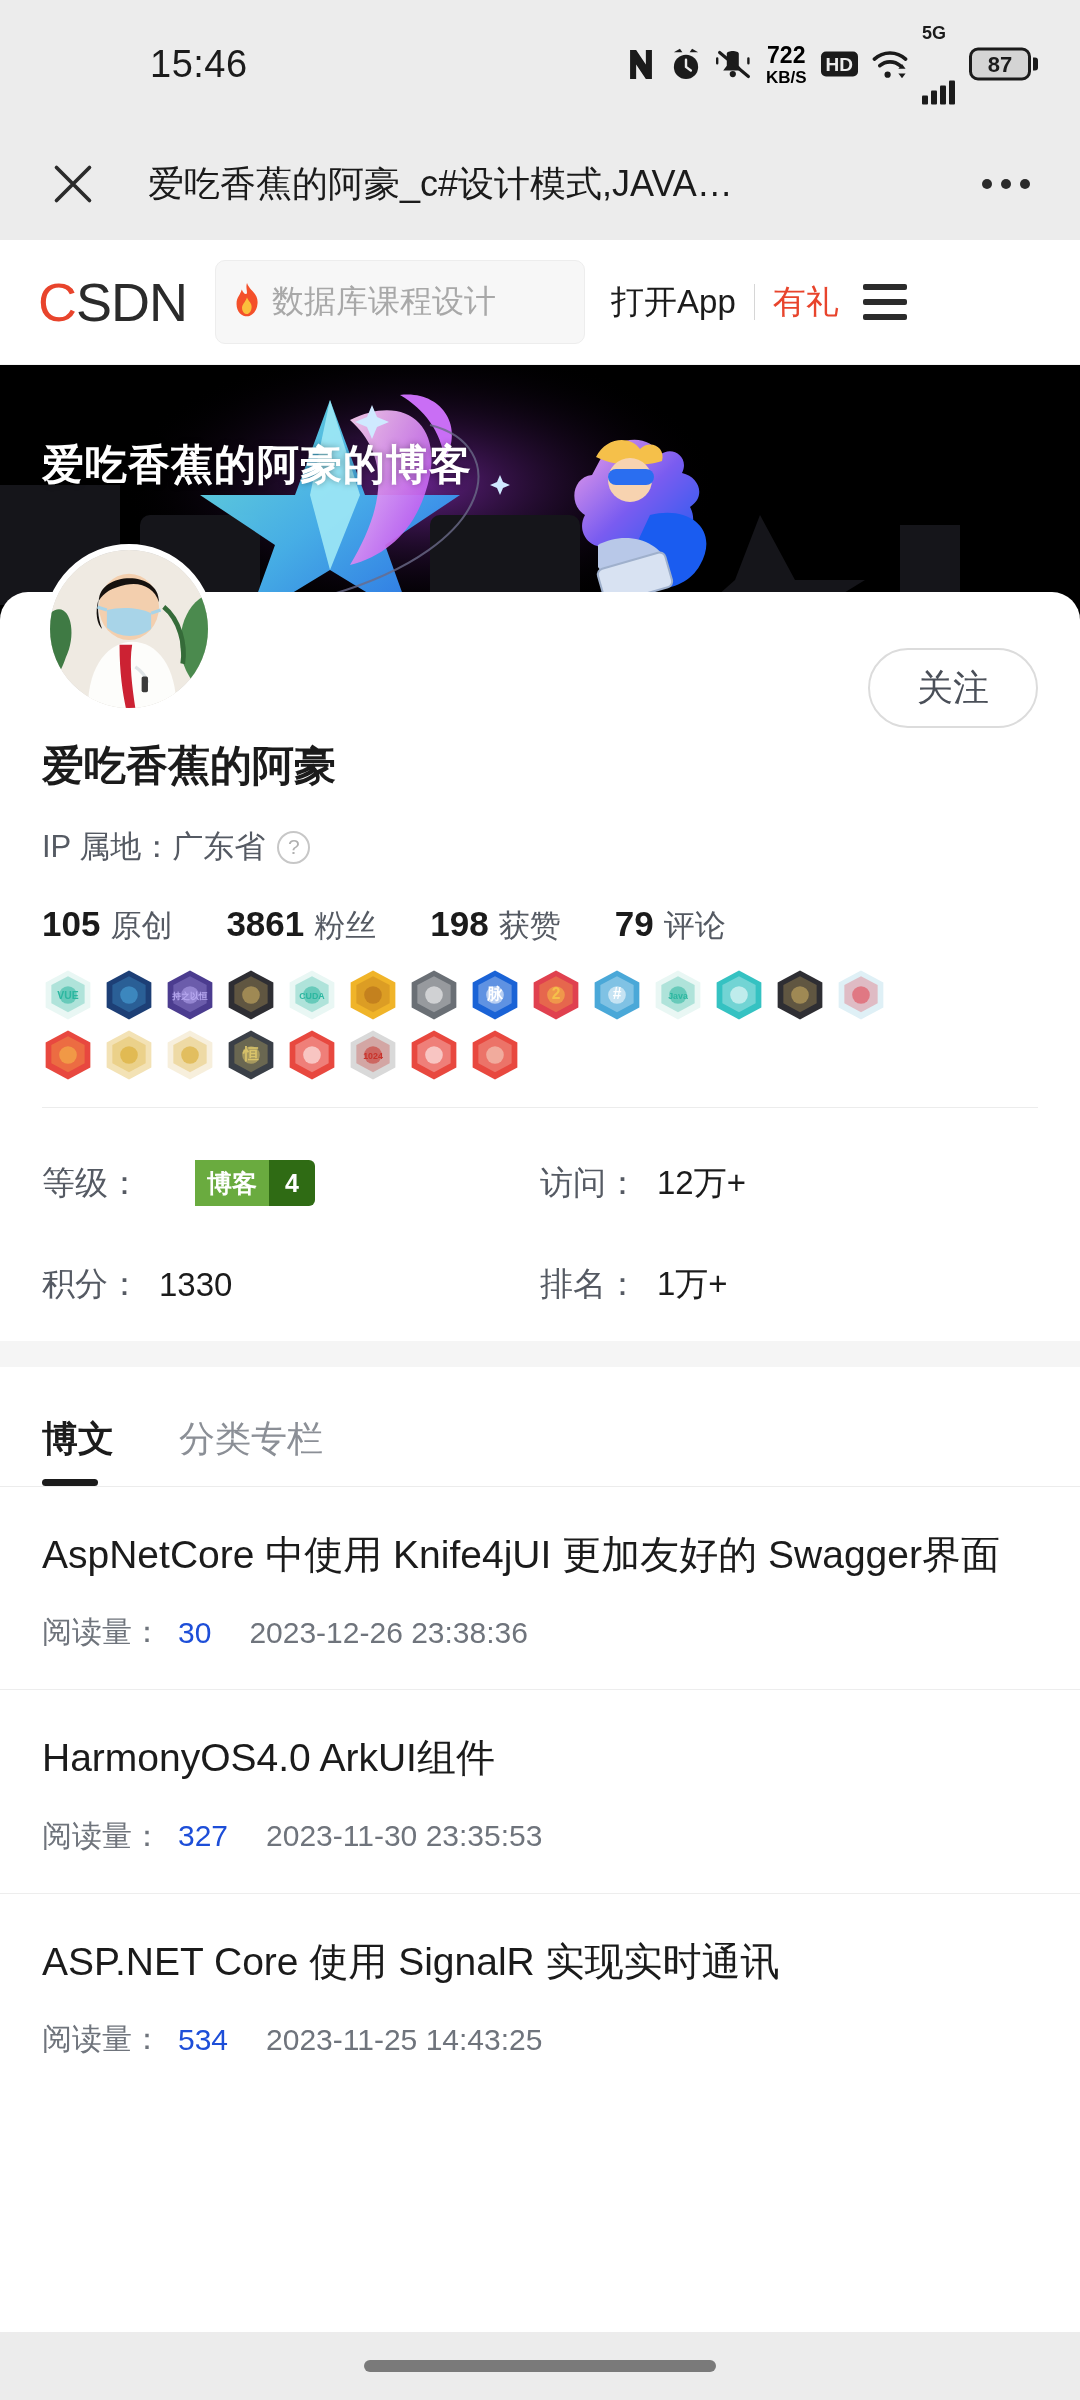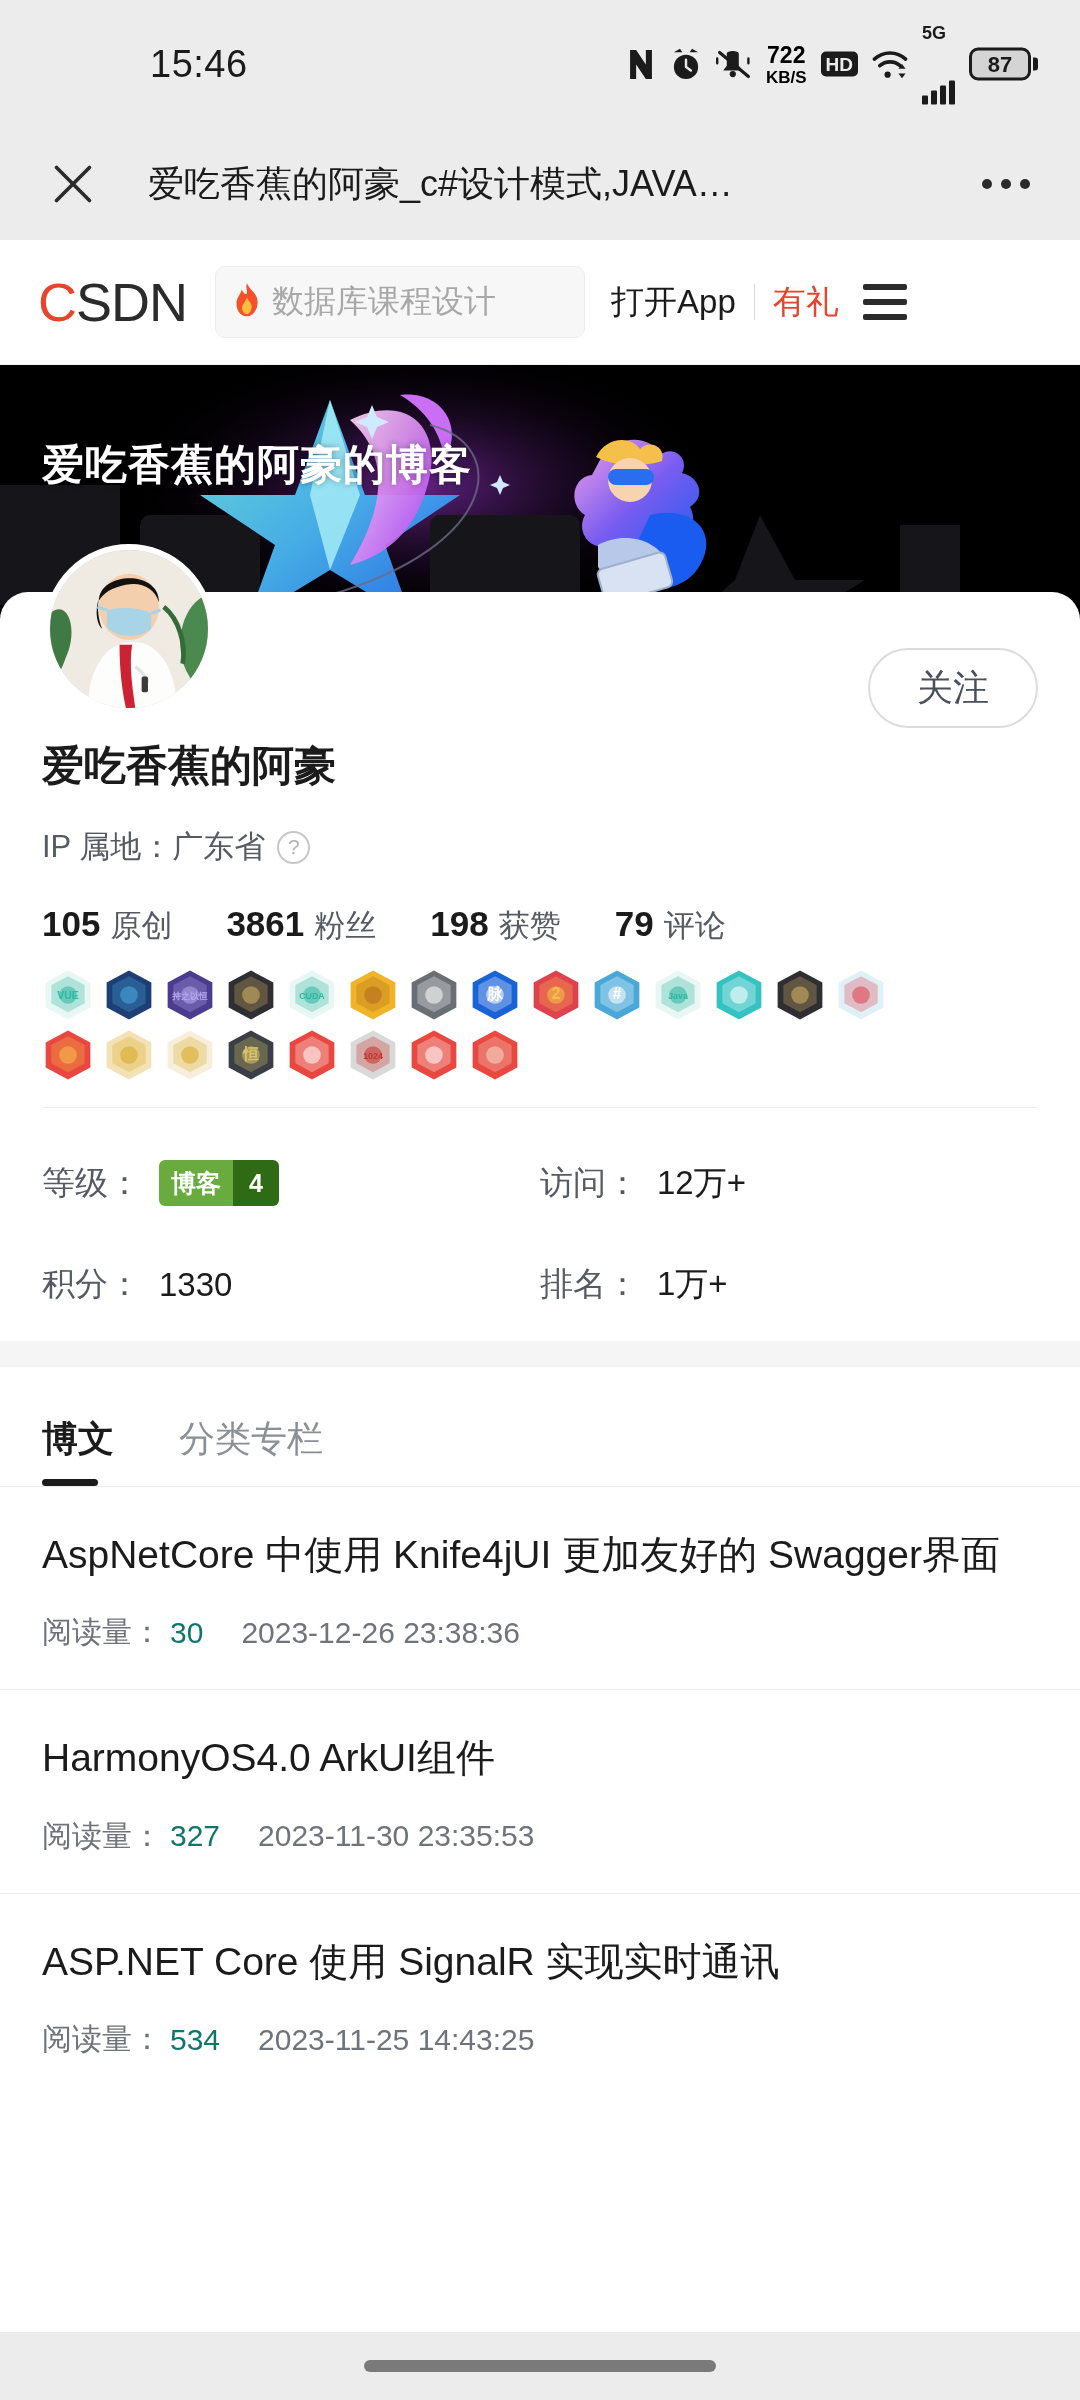--- a/index.html
+++ b/index.html
@@ -72,21 +72,21 @@
   .csdn-header {
     height: 125px; background:#fff;
     display:flex; align-items:center; padding: 0 32px 0 38px; gap: 0;
     border-bottom: 1px solid #f3f3f3;
   }
   .csdn-logo { font-size: 54px; font-weight: 400; letter-spacing:-1px; line-height:1;
     font-family:"Liberation Sans", sans-serif; }
   .csdn-logo .c1{ color:#e8442c; }
   .csdn-logo .c2{ color:#2b2b2b; }
   .searchbox {
-    flex: 0 1 auto; width: 370px; height: 72px; margin-left: 28px;
+    flex: 0 1 auto; width: 370px; height: 84px; margin-left: 28px;
     background:#f7f7f7; border:1px solid #ededed; border-radius:10px;
     display:flex; align-items:center; padding: 0 16px; gap:10px; overflow:hidden;
   }
   .fire-ico { flex:0 0 auto; }
   .search-text{ font-size:32px; color:#a8a8a8; white-space:nowrap; }
   .open-app {
     margin-left: 26px; font-size: 33px; color:#1b1b1b; white-space:nowrap;
   }
   .hdr-sep { width:1px; height:36px; background:#d6d6d6; margin: 0 18px; }
   .gift-txt { font-size:33px; color:#e8442c; white-space:nowrap; }
@@ -157,21 +157,21 @@
     row-gap: 56px; padding-top: 52px;
   }
   .lv-cell { display:flex; align-items:center; }
   .lv-label { font-size: 33px; color:#555a63; white-space:nowrap; }
   .lv-value { font-size: 33px; color:#1b1b1b; margin-left: 18px; font-weight:400;}
   .blog-level {
     margin-left: 18px; display:inline-flex; height:46px; border-radius:6px;
     overflow:hidden; font-size:25px; align-items:stretch;
   }
   .blog-level .bl-l{ background:#6aab3f; color:#fff; display:flex;align-items:center;
-    padding:12px 12px; font-weight:700; }
+    padding:12px 12px; font-weight:700;margin-left:36px; }
   .blog-level .bl-r{ background:#2f6b14; color:#fff; display:flex;align-items:center;
     padding:0 16px; font-weight:700; }
 
   .gap-band { height: 26px; background:#f5f5f5; }
 
   
   .tabs {
     display:flex; align-items:flex-end; gap: 11px; padding: 0 42px;
     height: 120px; background:#fff;
     border-bottom: 1px solid #ececec;
@@ -192,21 +192,21 @@
     border-bottom: 1px solid #ededed;
   }
   .art-title {
     font-size: 39px; color:#1b1b1b; line-height: 1.42; font-weight:400;
   }
   .art-meta {
     margin-top: 30px; display:flex; align-items:center;
     font-size: 30px; color:#6f747c;
   }
   .art-meta .mk{ color:#6f747c; }
-  .art-meta .mv{ color:#0f766e; margin-left: 8px; text-align: right; }
+  .art-meta .mv{ color:#1d4ed8; margin-left: 16px; text-align: right; }
   .art-meta .mdate{ margin-left: 38px; color:#6f747c; }
   .navbar-area {
     position:absolute; left:0; right:0; bottom:0; height: 68px;
     background:#ececec; display:flex; align-items:center; justify-content:center;
   }
   .home-indicator{ width: 352px; height: 12px; background:#7a7a7a; border-radius:8px; }
 </style>
 </head>
 <body>
 

